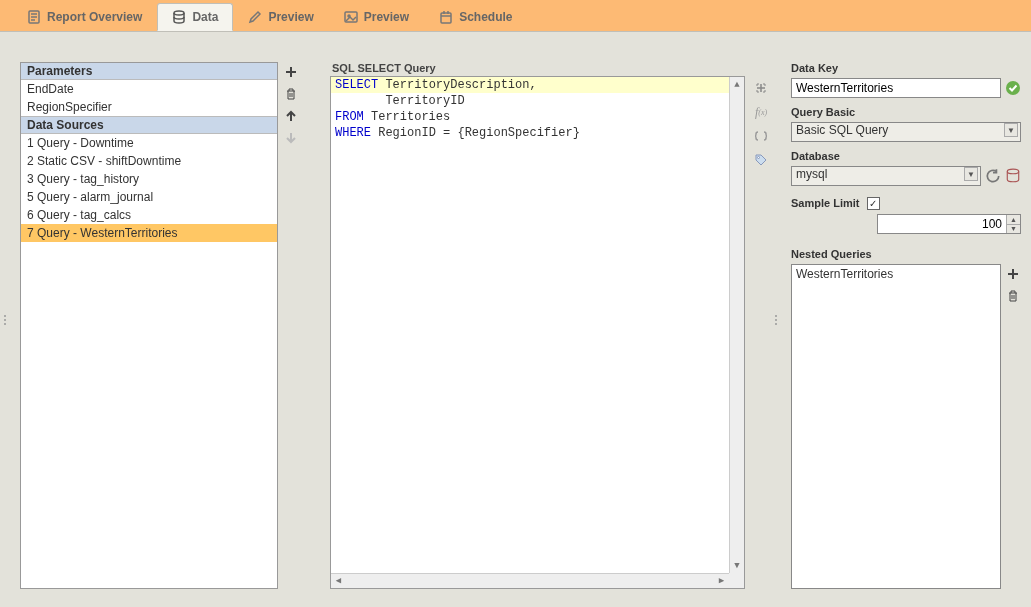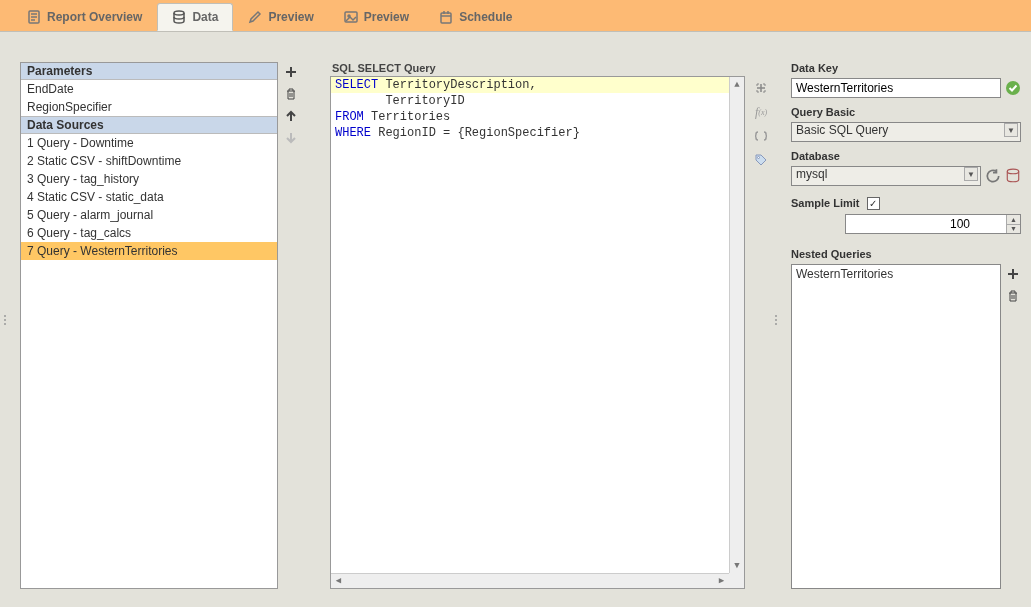--- a/index.html
+++ b/index.html
@@ -50,21 +50,21 @@
   .center-actions .icon-btn { color: #888; }
   
   
   .right-panel { width: 230px; margin: 30px 10px 18px 0; display: flex; flex-direction: column; gap: 4px; }
   .field-label { font-weight: bold; font-size: 11px; color: #333; }
   .field-row { display: flex; align-items: center; gap: 4px; }
   .text-input { flex: 1; border: 1px solid #888; padding: 2px 4px; font-size: 12px; height: 20px; background: #fff; }
   .select-box { flex: 1; border: 1px solid #888; background: #eeede7; height: 20px; display: flex; justify-content: space-between; padding: 0 2px 0 4px; font-size: 12px; }
   .select-box .arrow { width: 14px; height: 14px; border: 1px solid #aaa; background: #e8e7e1; display: flex; align-items: center; justify-content: center; font-size: 8px; color: #555; }
   .checkbox { width: 13px; height: 13px; border: 1px solid #666; background: #fff; display: inline-flex; align-items: center; justify-content: center; font-size: 10px; color: #333; margin-left: 4px; }
-  .spin-input { border: 1px solid #888; height: 20px; display: flex; background: #fff; gap: 32px; }
+  .spin-input { border: 1px solid #888; height: 20px; display: flex; background: #fff; }
   .spin-input input { border: none; text-align: right; width: 128px; padding: 0 4px; font-size: 12px; }
   .spin-arrows { width: 14px; display: flex; flex-direction: column; border-left: 1px solid #aaa; }
   .spin-arrows div { flex: 1; display: flex; align-items: center; justify-content: center; font-size: 7px; color: #555; background: #e8e7e1; }
   .spin-arrows div:first-child { border-bottom: 1px solid #aaa; }
   
   .nested-row { flex: 1; display: flex; min-height: 0; }
   .nested-list { flex: 1; border: 1px solid #888; background: #fff; padding: 2px 4px; font-size: 12px; }
   .nested-actions { width: 20px; display: flex; flex-direction: column; align-items: center; gap: 6px; padding: 2px 0 0 4px; }
   
   .ok-badge { width: 16px; height: 16px; }
@@ -130,21 +130,20 @@
       <div class="panel-header first">Parameters</div>
       <div id="params-container">
           <div class="list-item">EndDate</div>
           <div class="list-item">RegionSpecifier</div>
         </div>
       <div class="panel-header second">Data Sources</div>
       <div id="datasources-container" style="flex:1;">
           <div class="list-item">1 Query - Downtime</div>
           <div class="list-item">2 Static CSV - shiftDowntime</div>
           <div class="list-item">3 Query - tag_history</div>
-          <div class="list-item">4 Static CSV - static_data</div>
           <div class="list-item">5 Query - alarm_journal</div>
           <div class="list-item">6 Query - tag_calcs</div>
           <div class="list-item selected">7 Query - WesternTerritories</div>
         </div>
     </div>
     <div class="left-actions">
       <div class="icon-btn">
         <svg viewBox="0 0 14 14">
             <path d="M7 2 V12 M2 7 H12" stroke="currentColor" stroke-width="2"></path>
           </svg>

